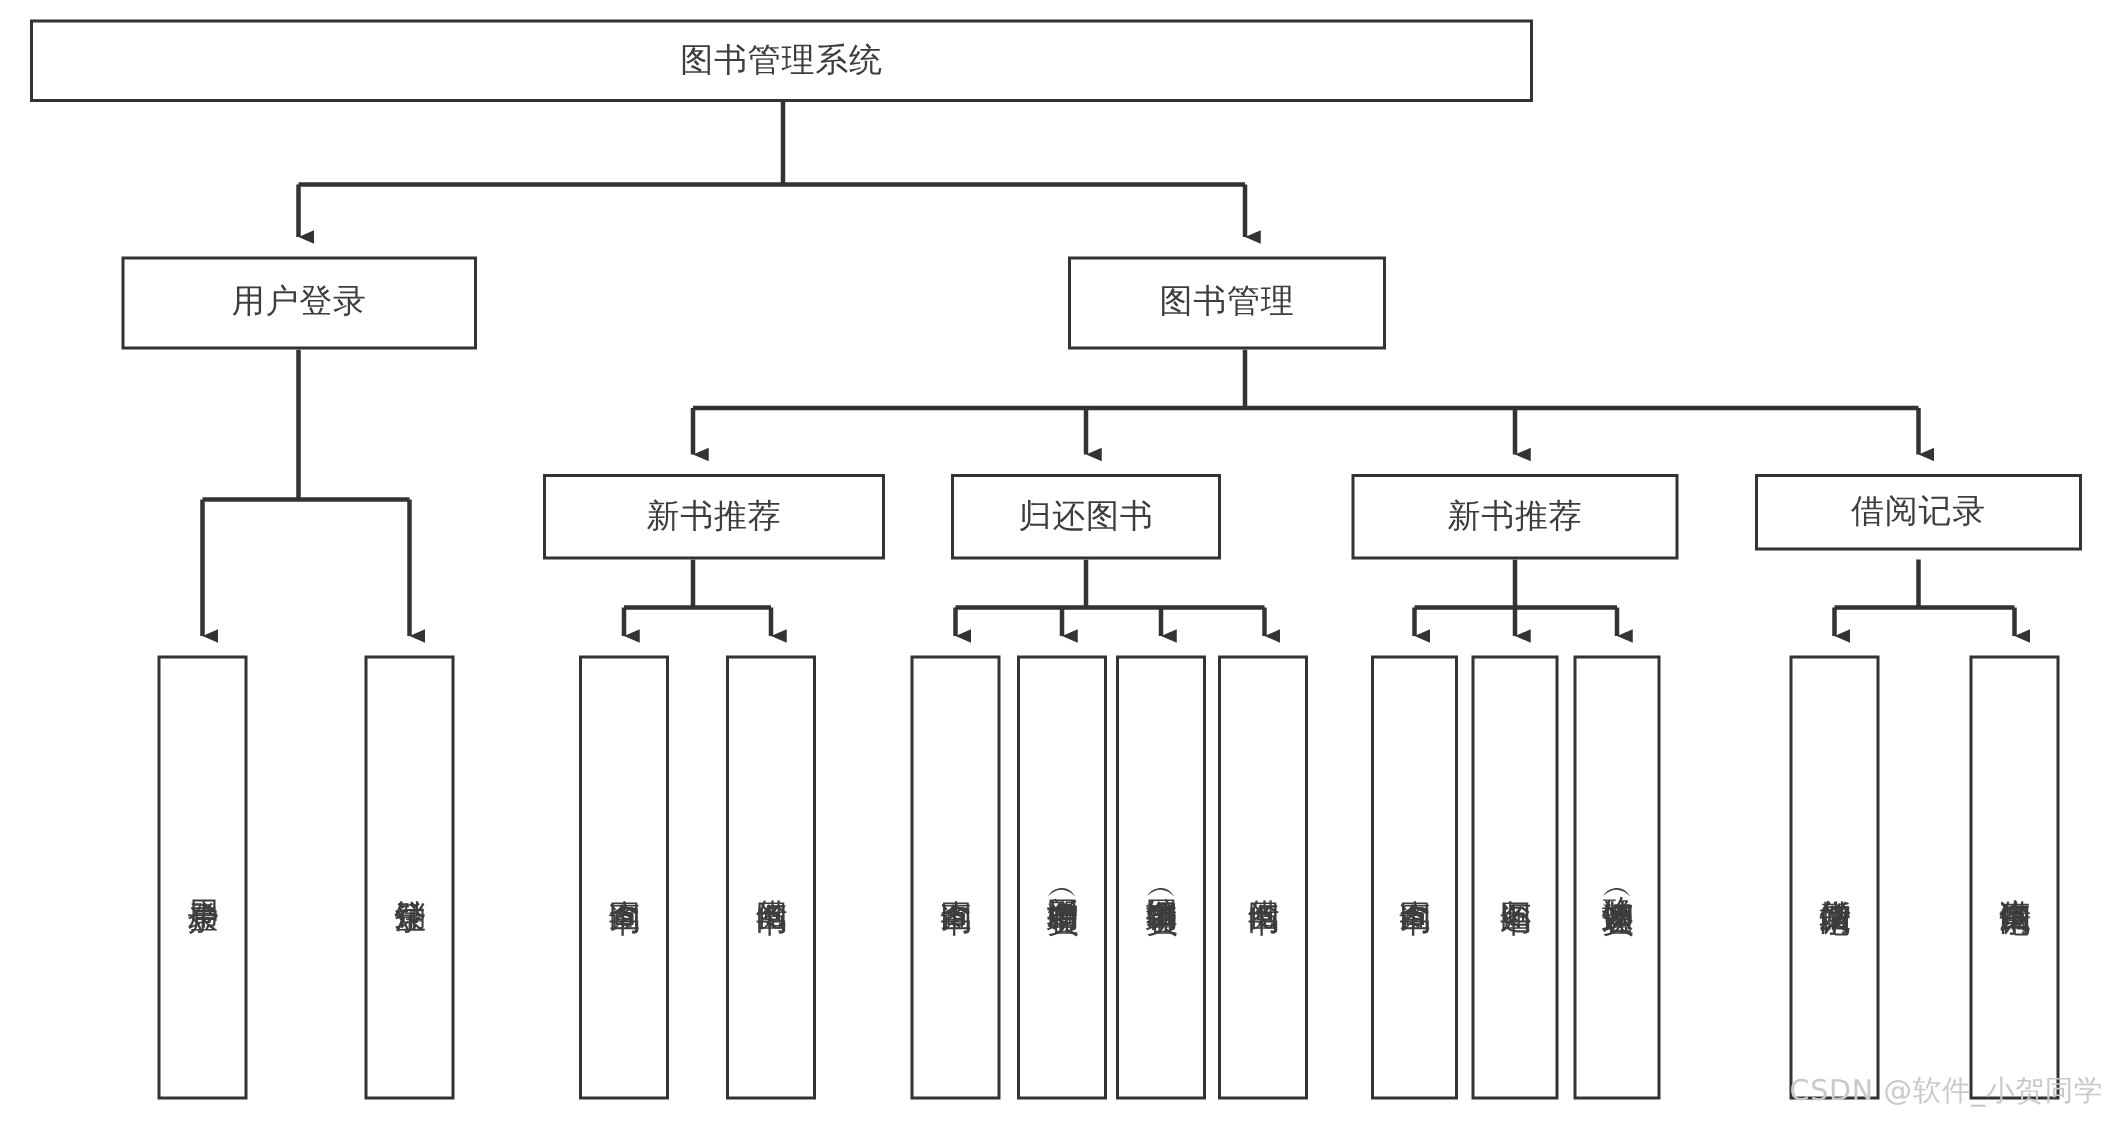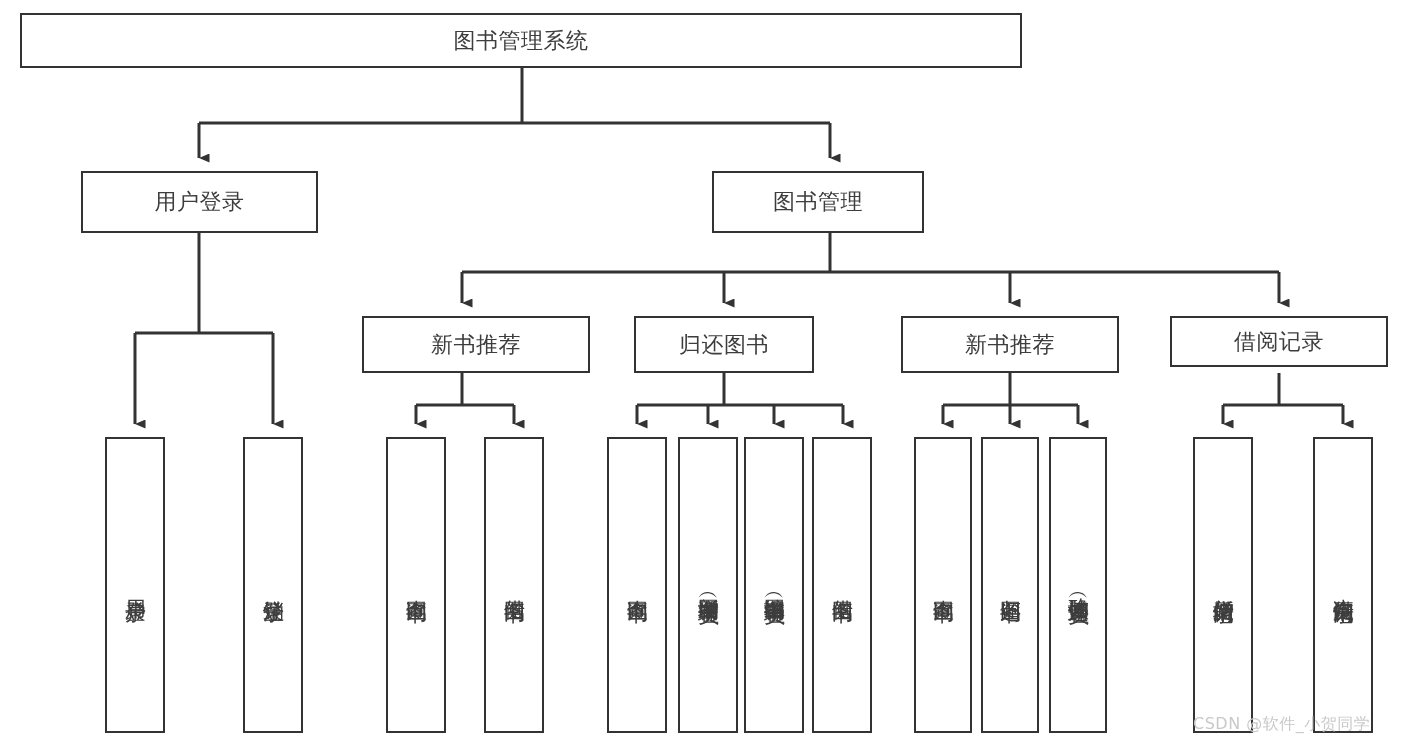--- a/index.html
+++ b/index.html
@@ -43,21 +43,21 @@
     text-orientation: upright;
     font-size: 21px;
     letter-spacing: 1px;
     line-height: 1.0;
     white-space: normal;
     max-height: 100%;
   }
   .watermark {
     position: absolute;
     color: #c9c9c9;
-    font-size: 16px;
+    font-size: 19px;
     white-space: nowrap;
     letter-spacing: 0.5px;
   }
 </style>
 </head>
 <body>
 
 <svg id="canvas" viewBox="0 0 1405 747" xmlns="http://www.w3.org/2000/svg">
   <defs>
     <marker id="arrowhead" markerWidth="9" markerHeight="11" refX="4.5" refY="10.5" orient="auto" markerUnits="userSpaceOnUse">

